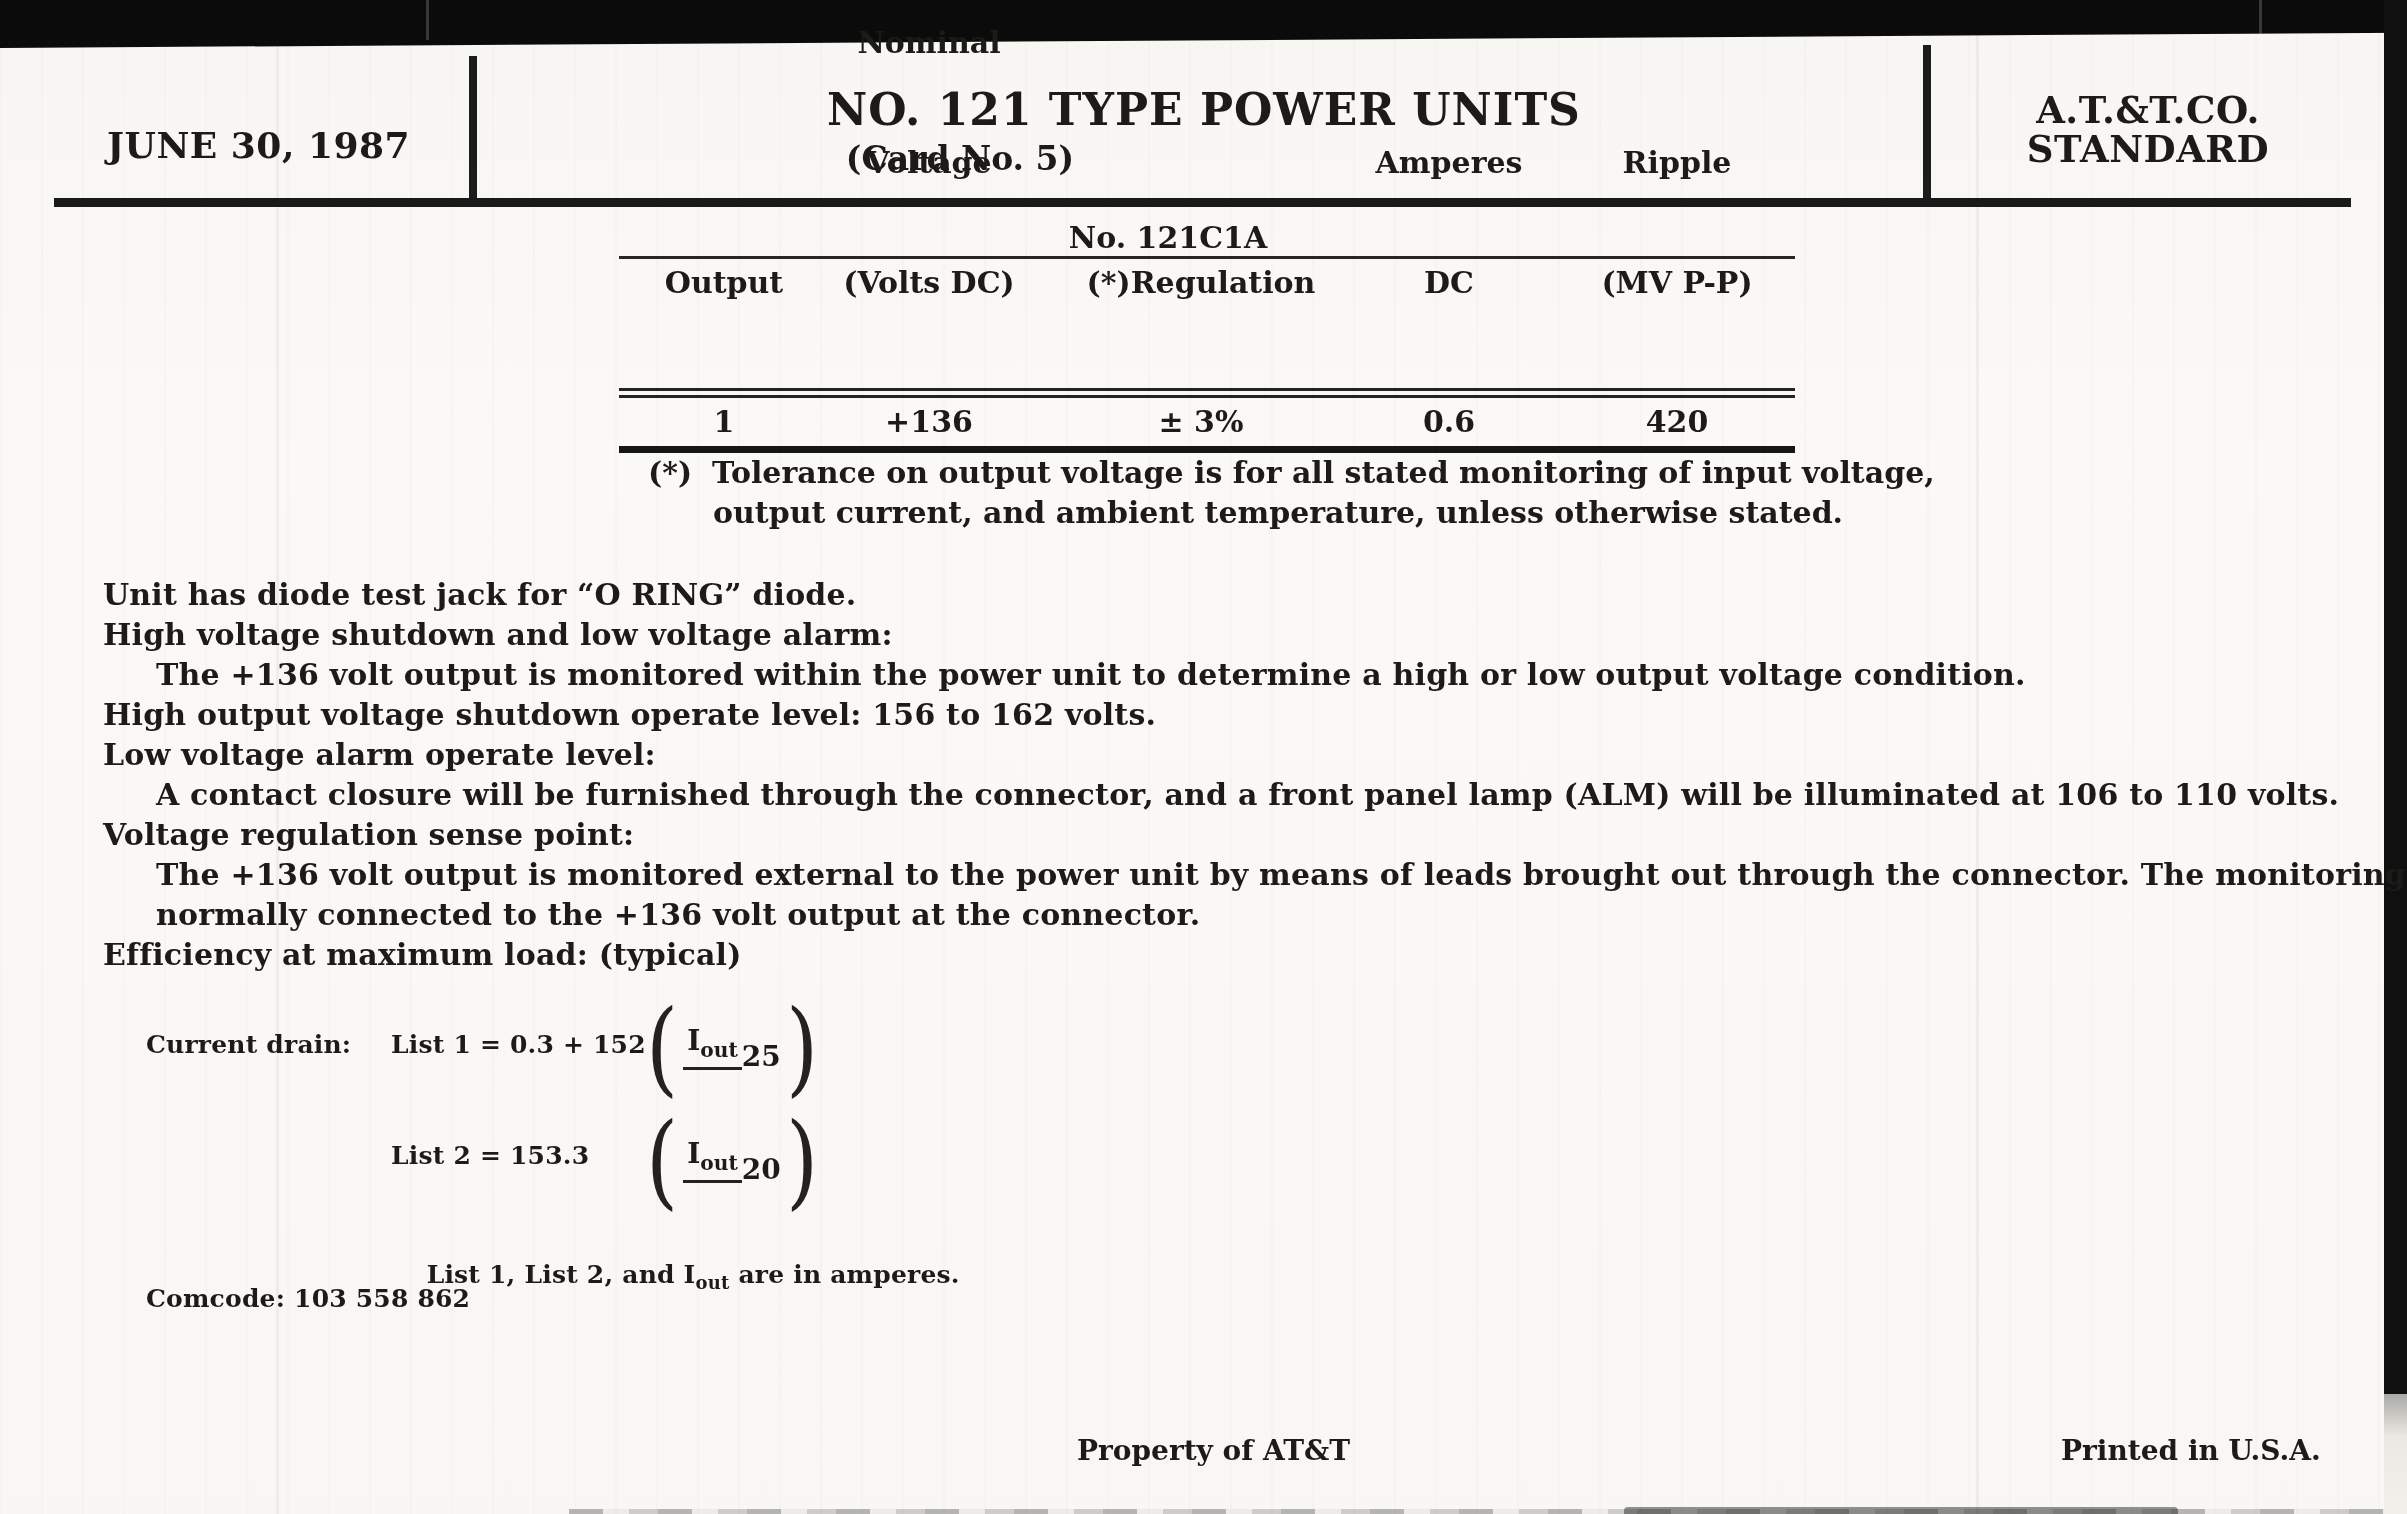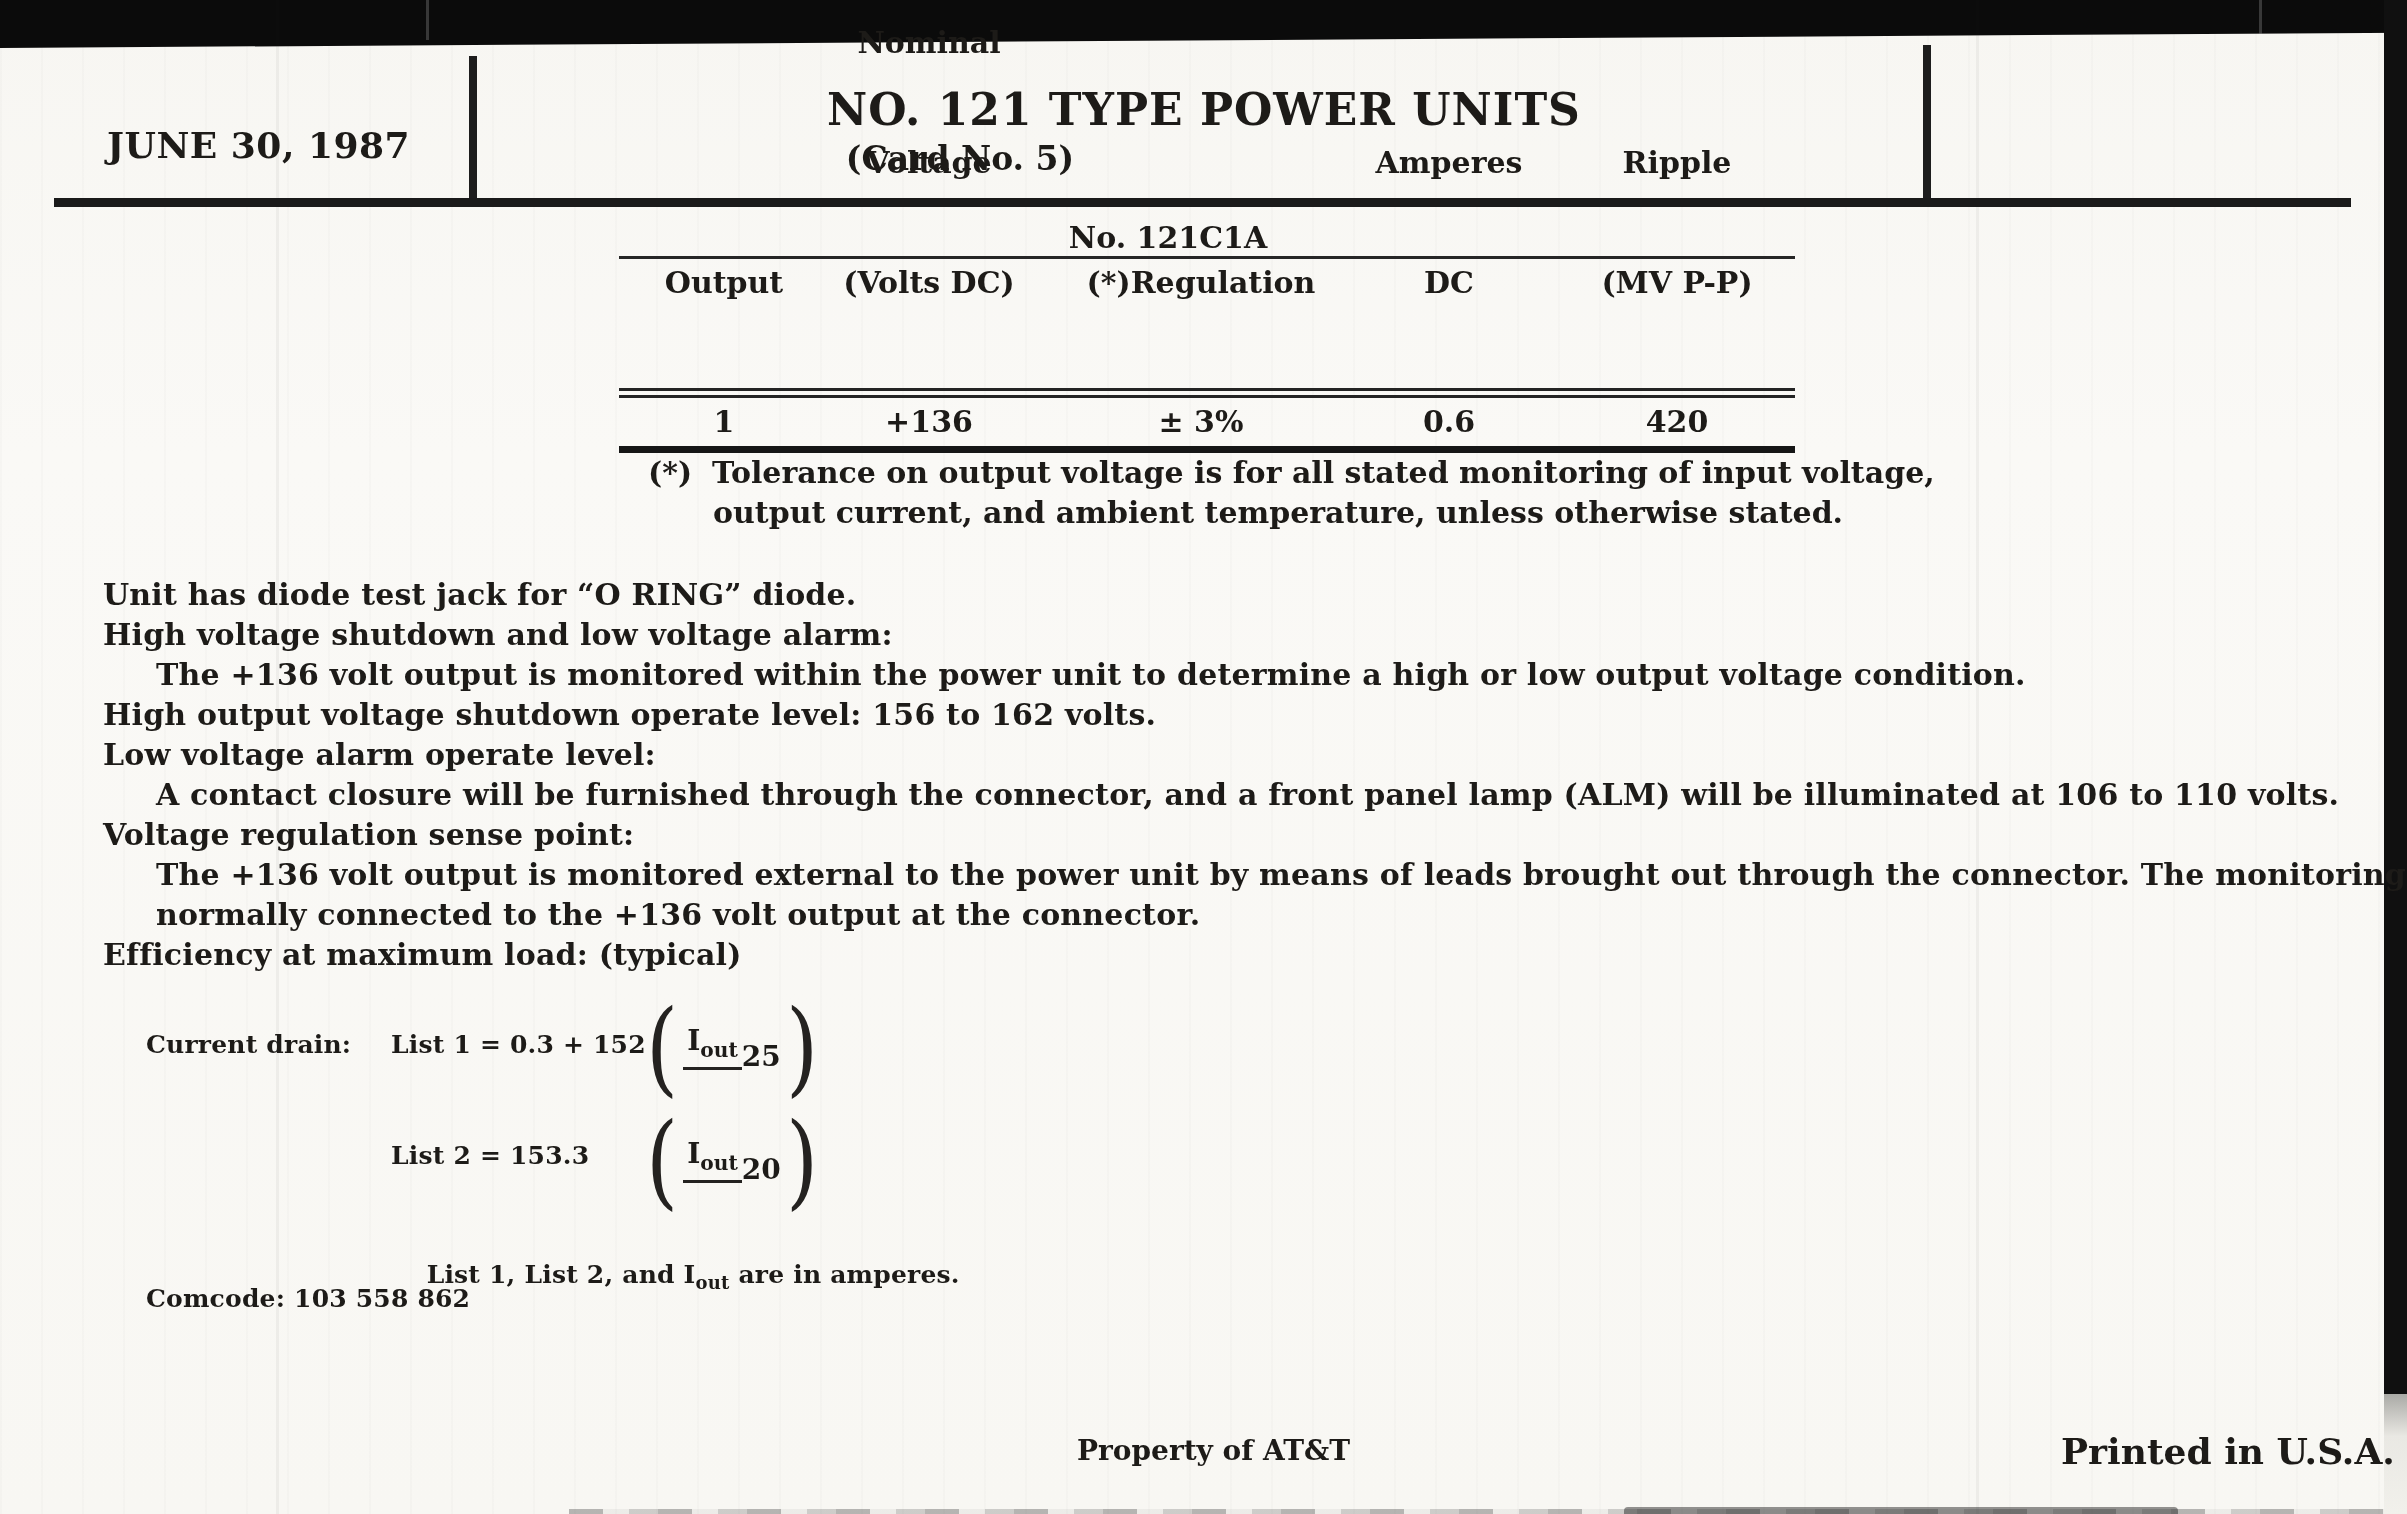--- a/index.html
+++ b/index.html
@@ -75,21 +75,21 @@
   .paren{font-size:103px;font-weight:400;line-height:85px;transform:scaleX(.8);color:#242220;}
   .frac{display:flex;flex-direction:row;align-items:center;font-size:28px;font-weight:700;margin:0 1px;}
   .frac .num{border-bottom:3px solid #242220;padding:0 4px 2px 4px;line-height:32px;}
   .frac .den{padding-top:18px;line-height:32px;}
   sub{font-size:0.72em;}
   .f-note{left:348px;top:1215px;}
   .comcode{left:103px;top:1279px;}
 
   
   .foot-left{left:1077px;top:1432px;font-size:28px;line-height:38px;}
-  .foot-right{left:2061px;top:1432px;font-size:36px;line-height:38px;}
+  .foot-right{left:2061px;top:1432px;font-size:28px;line-height:38px;}
 </style>
 </head>
 <body>
 
 <div class="page">
 
   <div class="abs top-band">
     <div class="abs band-scratch" style="left:426px"></div>
     <div class="abs band-scratch" style="left:2259px"></div>
   </div>
@@ -102,20 +102,24 @@
 
   <div class="abs hdr-date b nowrap">JUNE 30, 1987</div>
   <div class="abs vrule vrule-left"></div>
   <div class="abs hdr-title-wrap">
     <span class="hdr-title b">NO. 121 TYPE POWER UNITS</span>
   </div>
   <div class="abs hdr-sub-wrap">
     <span class="hdr-sub b">(Card No. 5)</span>
   </div>
   <div class="abs vrule vrule-right"></div>
+  <div class="abs hdr-std b">
+    <div>A.T.&amp;T.CO.</div>
+    <div>STANDARD</div>
+  </div>
   <div class="abs hrule-thick"></div>
 
   <div class="abs tbl b">
     <div class="abs tbl-caption">No. 121C1A</div>
     <div class="abs tbl-rule-top"></div>
     <div class="abs tbl-head">
       <div class="tbl-col" style="left:105px">
         <div>Output</div>
       </div>
       <div class="tbl-col" style="left:310px">

